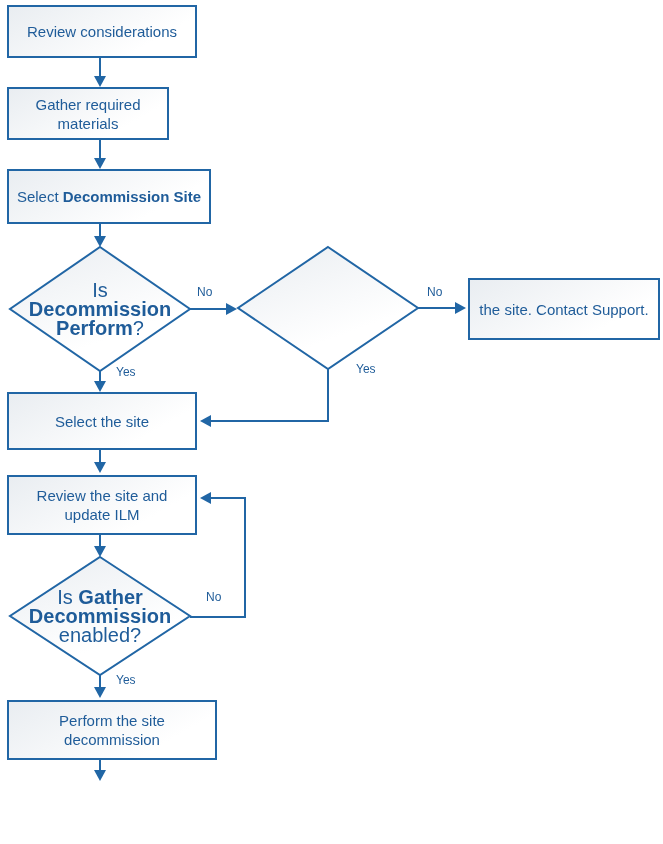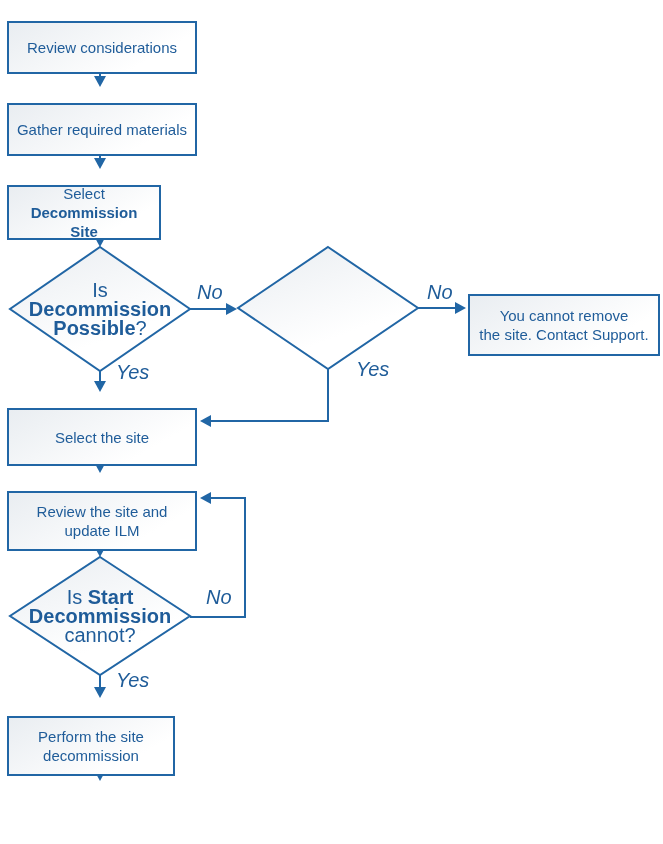--- a/index.html
+++ b/index.html
@@ -32,40 +32,38 @@
     border: 2px solid var(--border);
     background: linear-gradient(150deg, var(--fill_a) 0%, var(--fill_b) 75%);
     display: flex;
     flex-direction: column;
     align-items: center;
     justify-content: center;
     text-align: center;
     font-size: 15px;
     line-height: 19px;
     padding: 8px 6px;
-    margin-top: 16px;
   }
   .dtext {
     position: absolute;
     display: flex;
     flex-direction: column;
     align-items: center;
     justify-content: center;
     text-align: center;
     font-size: 20px;
     line-height: 19px;
     pointer-events: none;
   }
   .bold, b { font-weight: 700; }
   .lbl {
     position: absolute;
-    font-size: 20px;
+    font-size: 12px;
     line-height: 18px;
     white-space: nowrap;
-    font-style: italic;
   }
 </style>
 </head>
 <body>
 
 <div class="canvas">
 
   <svg class="wires" viewBox="0 0 663 844" aria-hidden="true">
     <defs>
       <linearGradient id="diagrad" x1="0%" y1="0%" x2="55%" y2="100%">
@@ -112,59 +110,58 @@
     <polygon class="head" points="100,698 94,687 106,687"></polygon>
 
     <path class="edge" d="M100 760 L100 770"></path>
     <polygon class="head" points="100,781 94,770 106,770"></polygon>
   </svg>
 
   <div class="box" style="left:7px; top:5px; width:190px; height:53px;">
     <span>Review considerations</span>
   </div>
 
-  <div class="box" style="left:7px; top:87px; width:190px; height:53px;">
+  <div class="box" style="left:7px; top:87px; width:162px; height:53px;">
     <span>Gather required materials</span>
   </div>
 
-  <div class="box" style="left:7px; top:169px; width:154px; height:55px;align-items:center;">
+  <div class="box" style="left:7px; top:169px; width:204px; height:55px;align-items:center;">
     <span><span>Select </span><b>Decommission Site</b></span>
   </div>
 
   <div class="box" style="left:468px; top:278px; width:192px; height:62px;">
-    <span>You cannot remove</span>
     <span>the site. Contact Support.</span>
   </div>
 
   <div class="box" style="left:7px; top:392px; width:190px; height:58px;">
     <span>Select the site</span>
   </div>
 
   <div class="box" style="left:7px; top:475px; width:190px; height:60px;">
     <span>Review the site and</span>
     <span>update ILM</span>
   </div>
 
-  <div class="box" style="left:7px; top:700px; width:168px; height:60px;">
+  <div class="box" style="left:7px; top:700px; width:210px; height:60px;">
     <span>Perform the site</span>
     <span>decommission</span>
   </div>
 
 
   <div class="dtext" style="left:20px; top:265px; width:160px; height:88px;">
     <span>Is</span>
     <span class="bold">Decommission</span>
-    <span><b>Possible</b><span>?</span></span>
+    <span><b>Perform</b><span>?</span></span>
   </div>
 
 
   <div class="dtext" style="left:20px; top:574px; width:160px; height:84px;">
-    <span><span>Is </span><b>Start</b></span>
+    <span><span>Is </span><b>Gather</b></span>
     <span class="bold">Decommission</span>
-    <span>cannot?</span>
+    <span>enabled?</span>
   </div>
 
   <div class="lbl" style="left:197px; top:283px;">No</div>
   <div class="lbl" style="left:116px; top:363px;">Yes</div>
   <div class="lbl" style="left:427px; top:283px;">No</div>
   <div class="lbl" style="left:356px; top:360px;">Yes</div>
   <div class="lbl" style="left:206px; top:588px;">No</div>
   <div class="lbl" style="left:116px; top:671px;">Yes</div>
 
 </div>

